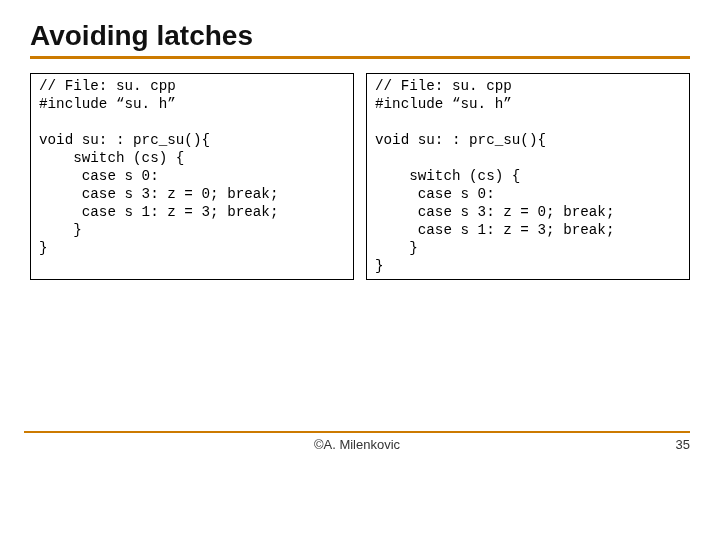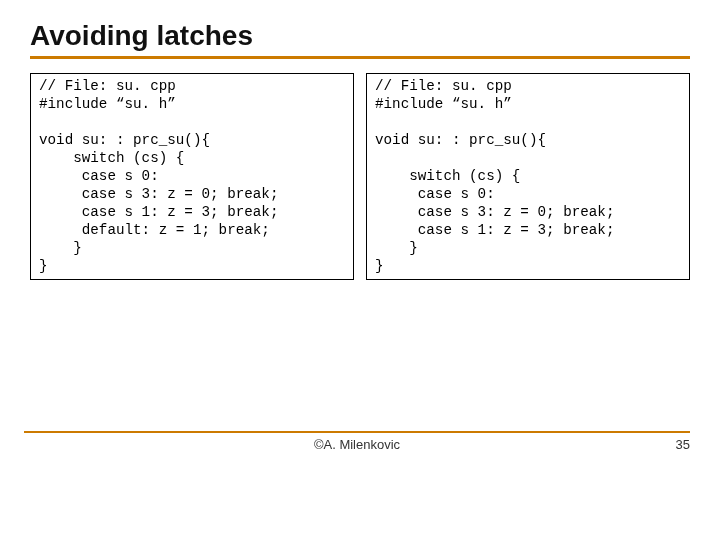--- a/index.html
+++ b/index.html
@@ -83,21 +83,20 @@
   <div class="cols">
     <div class="codebox">
       <span class="l">// File: su. cpp</span>
       <span class="l">#include “su. h”</span>
       <span class="l">&nbsp;</span>
       <span class="l">void su: : prc_su(){</span>
       <span class="l">&nbsp;&nbsp;&nbsp;&nbsp;switch (cs) {</span>
       <span class="l">&nbsp;&nbsp;&nbsp;&nbsp;&nbsp;case s 0:</span>
       <span class="l">&nbsp;&nbsp;&nbsp;&nbsp;&nbsp;case s 3: z = 0; break;</span>
       <span class="l">&nbsp;&nbsp;&nbsp;&nbsp;&nbsp;case s 1: z = 3; break;</span>
-      <span class="l">&nbsp;&nbsp;&nbsp;&nbsp;&nbsp;default: z = 1; break;</span>
       <span class="l">&nbsp;&nbsp;&nbsp;&nbsp;}</span>
       <span class="l">}</span>
     </div>
     <div class="codebox">
       <span class="l">// File: su. cpp</span>
       <span class="l">#include “su. h”</span>
       <span class="l">&nbsp;</span>
       <span class="l">void su: : prc_su(){</span>
       <span class="l">&nbsp;</span>
       <span class="l">&nbsp;&nbsp;&nbsp;&nbsp;switch (cs) {</span>

